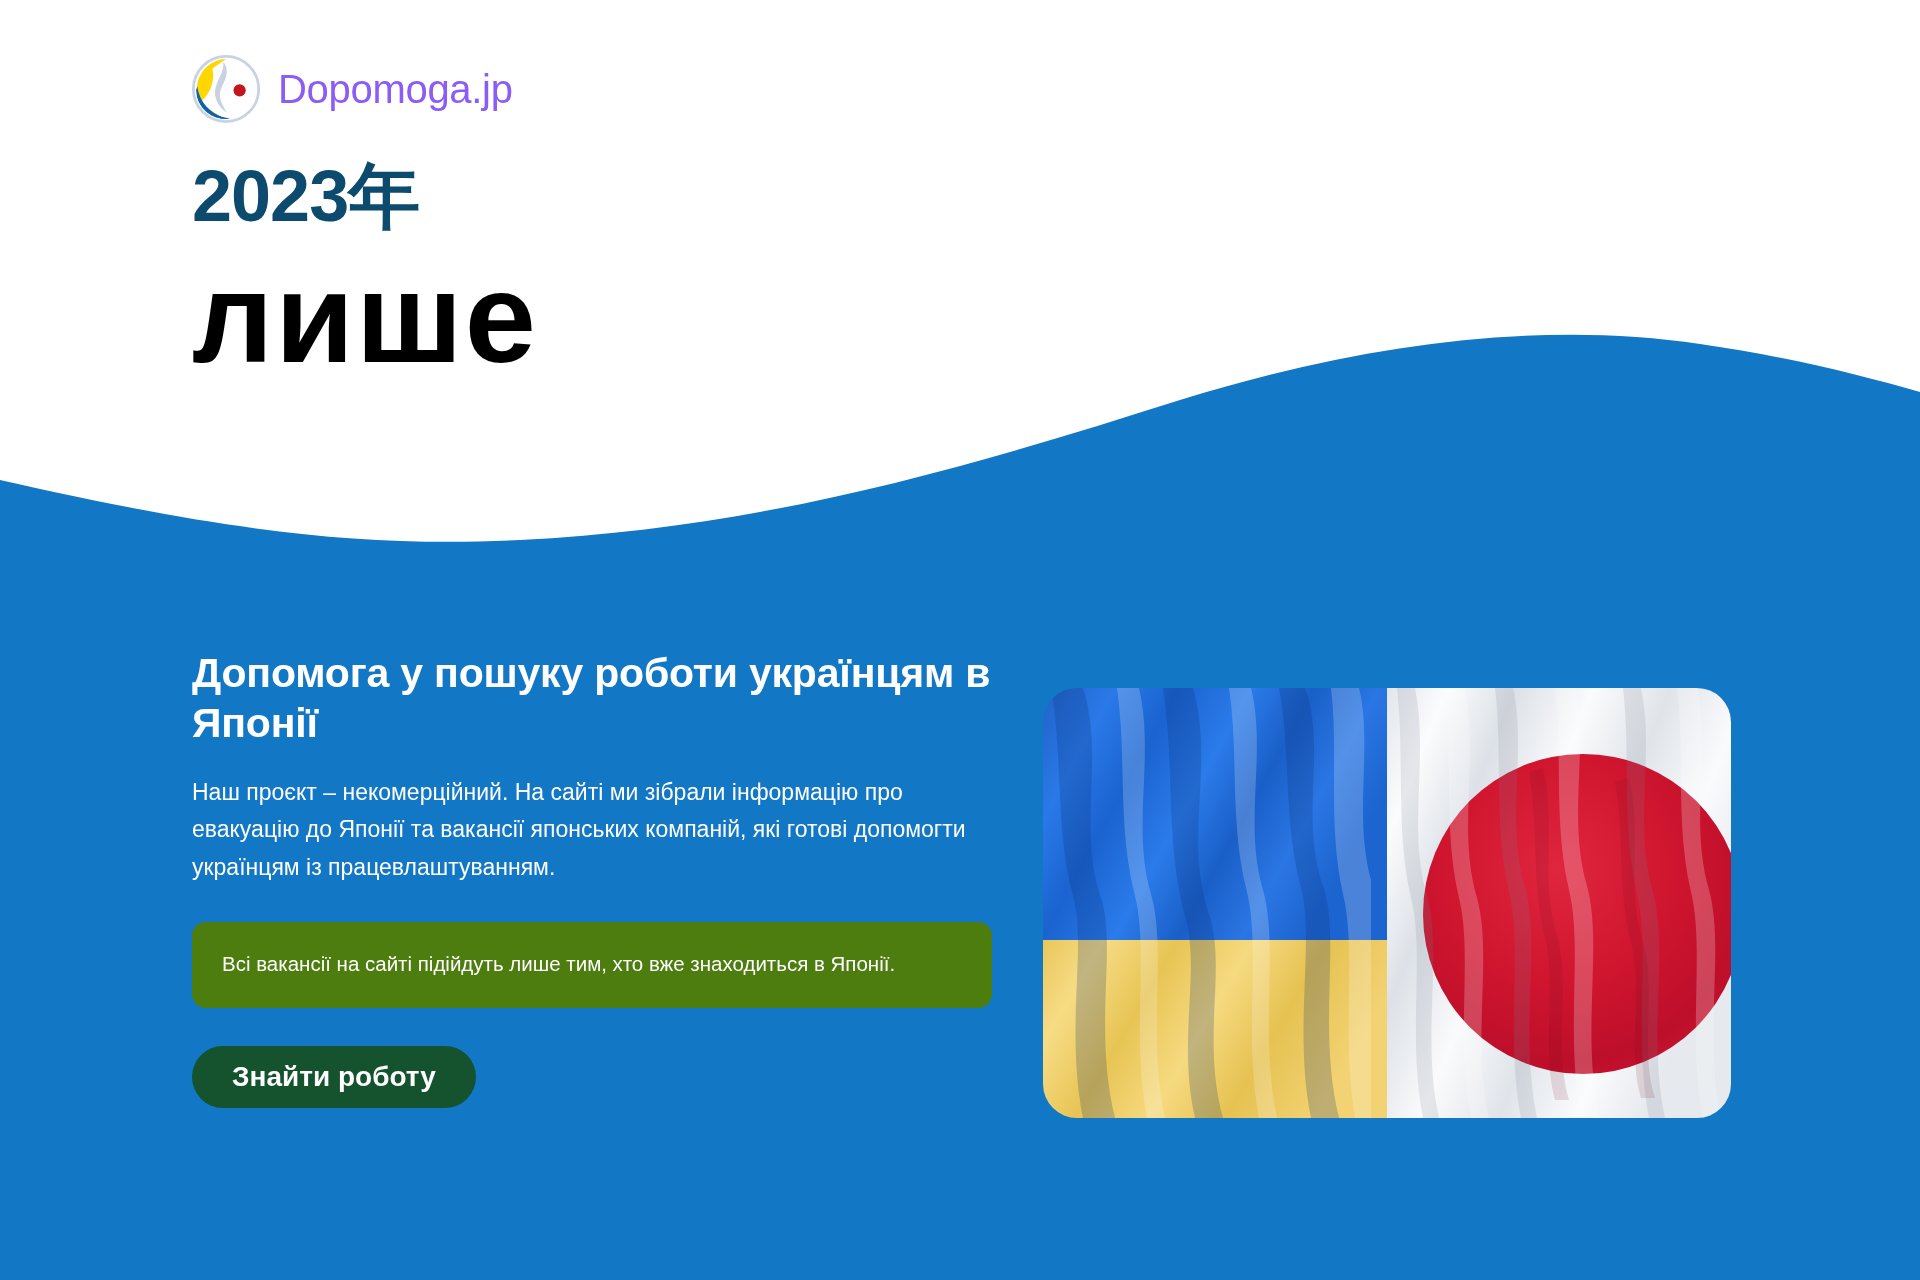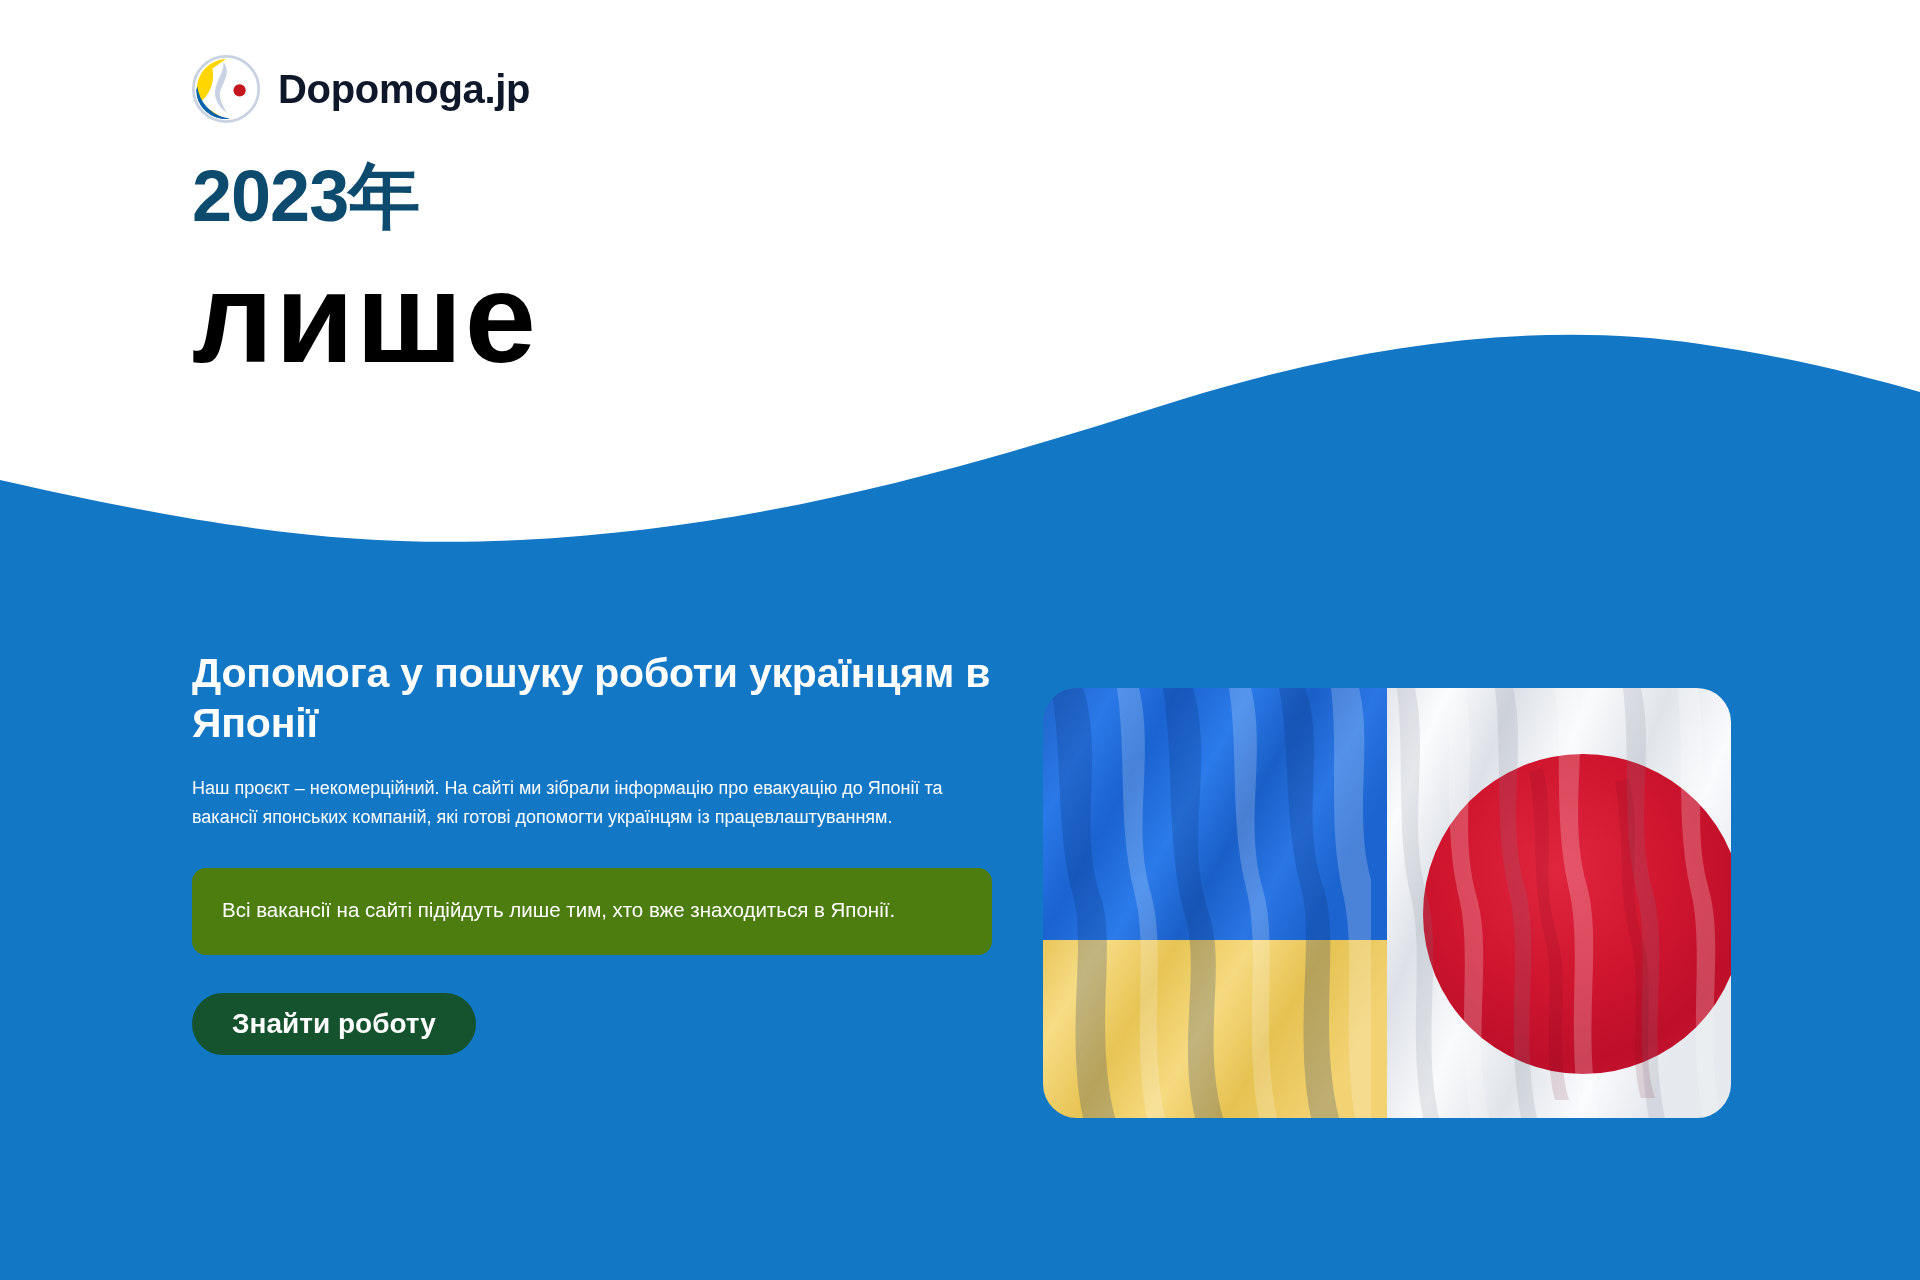--- a/index.html
+++ b/index.html
@@ -37,22 +37,22 @@
     gap: 18px;
     z-index: 5;
   }
   .brand-mark {
     width: 68px;
     height: 68px;
     flex: 0 0 68px;
   }
   .brand-name {
     font-size: 40px;
-    font-weight: 700;
-    color: #0f172a;
+    font-weight: 400;
+    color: #8b5cf6;
     letter-spacing: -0.3px;
     white-space: nowrap;
   }
 
   
   .title-block {
     position: absolute;
     left: 192px;
     top: 160px;
     z-index: 5;
@@ -83,21 +83,21 @@
   }
   .ua-heading {
     font-size: 41px;
     font-weight: 800;
     color: #ffffff;
     line-height: 1.22;
     letter-spacing: -0.2px;
   }
   .ua-body {
     margin-top: 26px;
-    font-size: 18px;
+    font-size: 23px;
     font-weight: 400;
     color: #ffffff;
     line-height: 1.62;
     max-width: 790px;
   }
   .callout {
     margin-top: 36px;
     width: 800px;
     background: #4d7c0f;
     border-radius: 14px;

